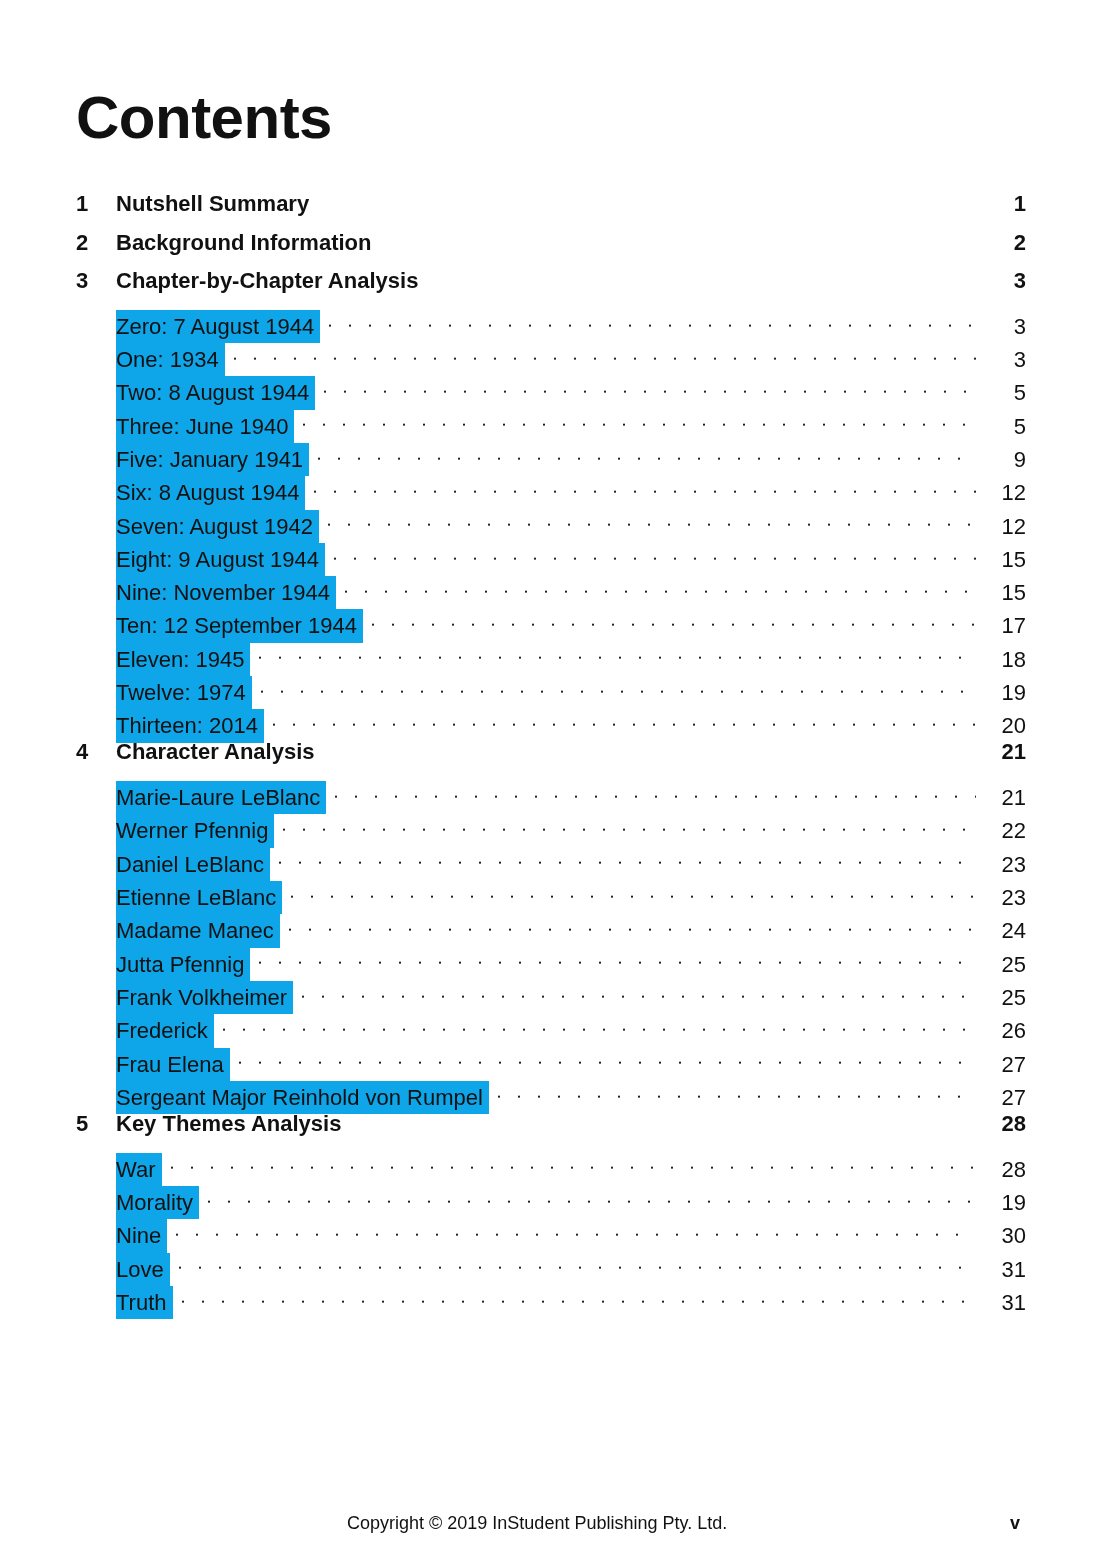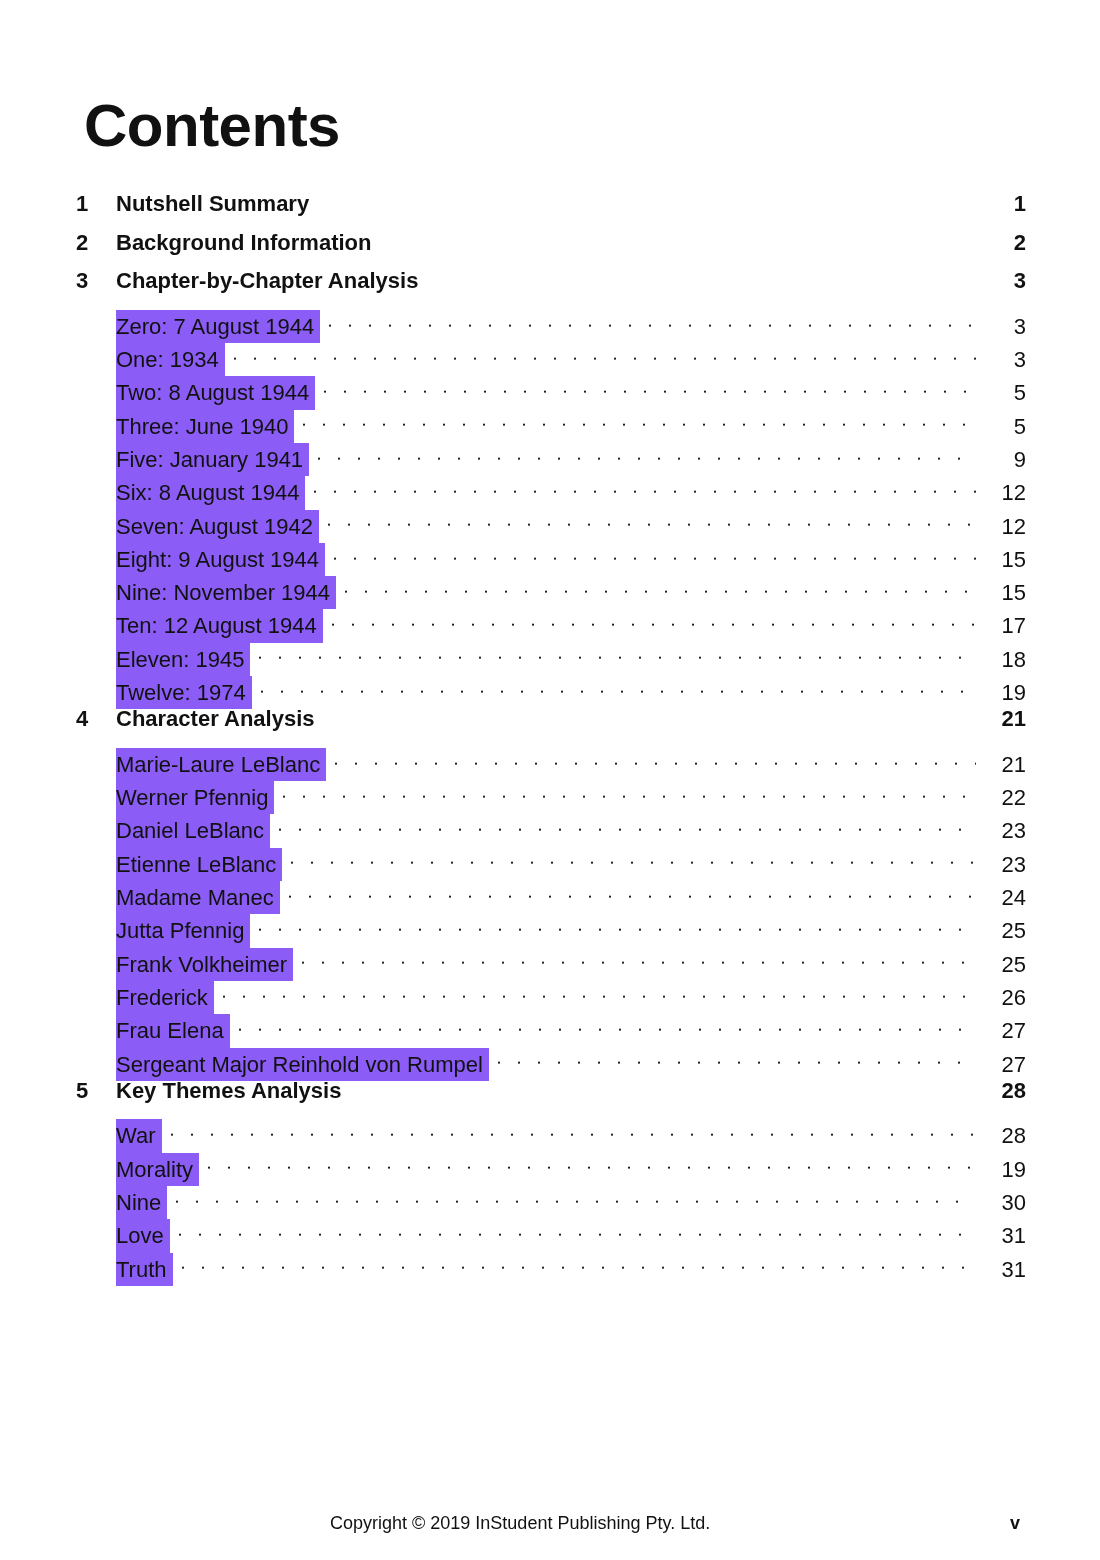--- a/index.html
+++ b/index.html
@@ -2,48 +2,48 @@
 <html><head>
 <meta charset="utf-8">
 <style>
   html, body { margin: 0; padding: 0; background: #ffffff; }
   body {
     width: 1100px; height: 1560px; position: relative; overflow: hidden;
     font-family: "Liberation Sans", sans-serif; color: #111111;
   }
   .title {
     position: absolute; left: 76px; top: 88px;
-    font-size: 60px; font-weight: bold; letter-spacing: -0.5px; margin: 8px;
+    font-size: 60px; font-weight: bold; letter-spacing: -0.5px; margin: 0;
     line-height: 1;
   }
   .toc { position: absolute; left: 76px; top: 185px; width: 950px; }
   .sec {
     display: flex; align-items: baseline; height: 38.5px;
     font-weight: bold; font-size: 22px; line-height: 38.5px;
   }
   .sec .num { width: 40px; flex: 0 0 40px; }
   .sec .label { flex: 1 1 auto; }
   .sec .page { width: 60px; text-align: right; }
   .entry {
     display: flex; align-items: baseline; height: 33.3px; line-height: 33.3px;
     font-size: 22px; padding-left: 40px;
   }
-  .entry .label { white-space: nowrap; flex: 0 0 auto; padding-right: 6px; background: #8b5cf6; position: relative; z-index: 1; }
+  .entry .label { white-space: nowrap; flex: 0 0 auto; padding-right: 6px; background: #0ea5e9; position: relative; z-index: 1; }
   .entry .leader {
     flex: 1 1 auto; height: 33.3px; position: relative; margin-right: 52px;
     background-image: radial-gradient(circle, #222 1.1px, transparent 1.4px);
     background-size: 20px 33.3px;
     background-position: 0px 8px;
     background-repeat: repeat-x;
   }
   .entry .page { width: 50px; flex: 0 0 50px; text-align: right; margin-left: -52px; }
   .footer {
     position: absolute; top: 1513px; left: 0; width: 1100px; font-size: 18px;
   }
-  .footer .copy { position: absolute; left: 330px; }
+  .footer .copy { position: absolute; left: 347px; }
   .footer .pnum { position: absolute; left: 1010px; font-weight: bold; }
 </style>
 </head>
 <body>
 
 <h1 class="title">Contents</h1>
 
 <div class="toc" id="toc">
     <div class="sec">
       <span class="num">1</span>
@@ -99,33 +99,38 @@
       <span class="label">Eight: 9 August 1944</span>
       <span class="leader"></span>
       <span class="page">15</span>
     </div>
     <div class="entry">
       <span class="label">Nine: November 1944</span>
       <span class="leader"></span>
       <span class="page">15</span>
     </div>
     <div class="entry">
-      <span class="label">Ten: 12 August 1944</span>
+      <span class="label">Ten: 12 September 1944</span>
       <span class="leader"></span>
       <span class="page">17</span>
     </div>
     <div class="entry">
       <span class="label">Eleven: 1945</span>
       <span class="leader"></span>
       <span class="page">18</span>
     </div>
     <div class="entry">
       <span class="label">Twelve: 1974</span>
       <span class="leader"></span>
       <span class="page">19</span>
+    </div>
+    <div class="entry">
+      <span class="label">Thirteen: 2014</span>
+      <span class="leader"></span>
+      <span class="page">20</span>
     </div>
     <div class="sec">
       <span class="num">4</span>
       <span class="label">Character Analysis</span>
       <span class="page">21</span>
     </div>
     <div class="entry">
       <span class="label">Marie-Laure LeBlanc</span>
       <span class="leader"></span>
       <span class="page">21</span>

